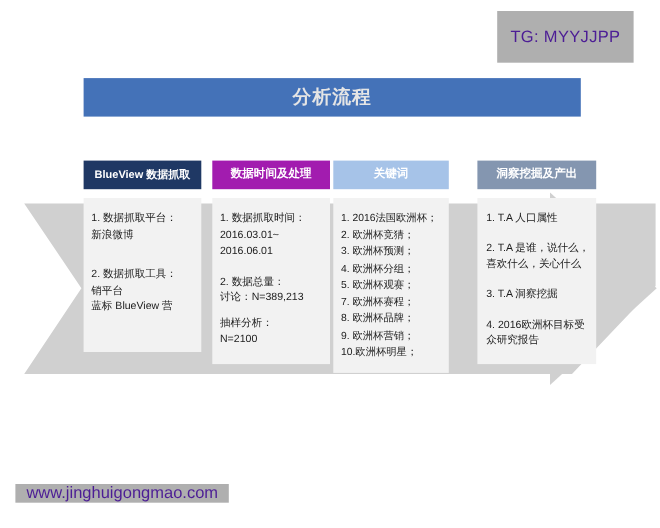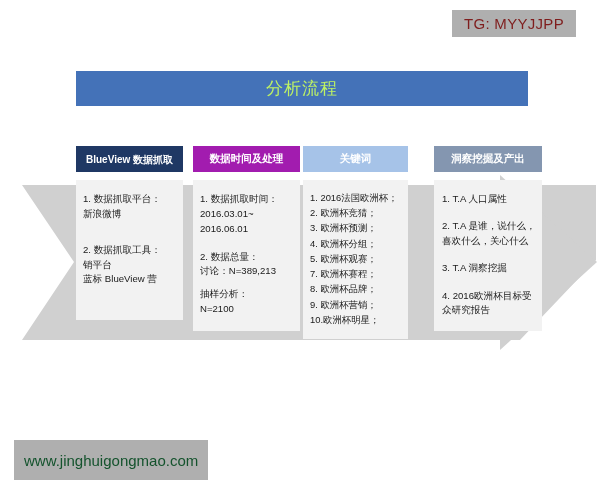--- a/index.html
+++ b/index.html
@@ -31,23 +31,23 @@
     left: 76px;
     top: 71px;
     width: 452px;
     height: 35px;
     background: #4472B8;
     display: flex;
     align-items: center;
     justify-content: center;
   }
   #title-banner .title-text {
-    color: #bef264;
+    color: #e5e5e5;
     font-size: 17px;
-    font-weight: normal;
+    font-weight: bold;
     letter-spacing: 1px;
   }
 
   
   .column {
     position: absolute;
     top: 146px;
     width: 107px;
   }
   .col-1 { left: 76px;  }
@@ -96,33 +96,33 @@
     margin: 0;
     white-space: nowrap;
   }
   .col-4 .body-line { line-height: 1.5; }
 
   
   #tg-watermark {
     position: absolute;
     left: 452px;
     top: 10px;
-    padding: 5px 12px;
+    padding: 15px 12px;
     background: #AFAFAF;
-    color: #7f1d1d;
+    color: #4c1d95;
     font-size: 15px;
     letter-spacing: 0.3px;
   }
   #site-watermark {
     position: absolute;
     left: 14px;
     top: 440px;
-    padding: 12px 10px;
+    padding: 0 10px;
     background: #AFAFAF;
-    color: #14532d;
+    color: #4c1d95;
     font-size: 15px;
   }
 </style>
 </head>
 <body>
 
 <div id="slide">
 
   <svg id="arrow-svg" viewBox="0 0 600 480" xmlns="http://www.w3.org/2000/svg">
     <polygon fill="#D0D0D0" points="22,185 92,185 92,185 596,185 596,260 596,260 520,340 520,340 22,340 74,262"></polygon>

